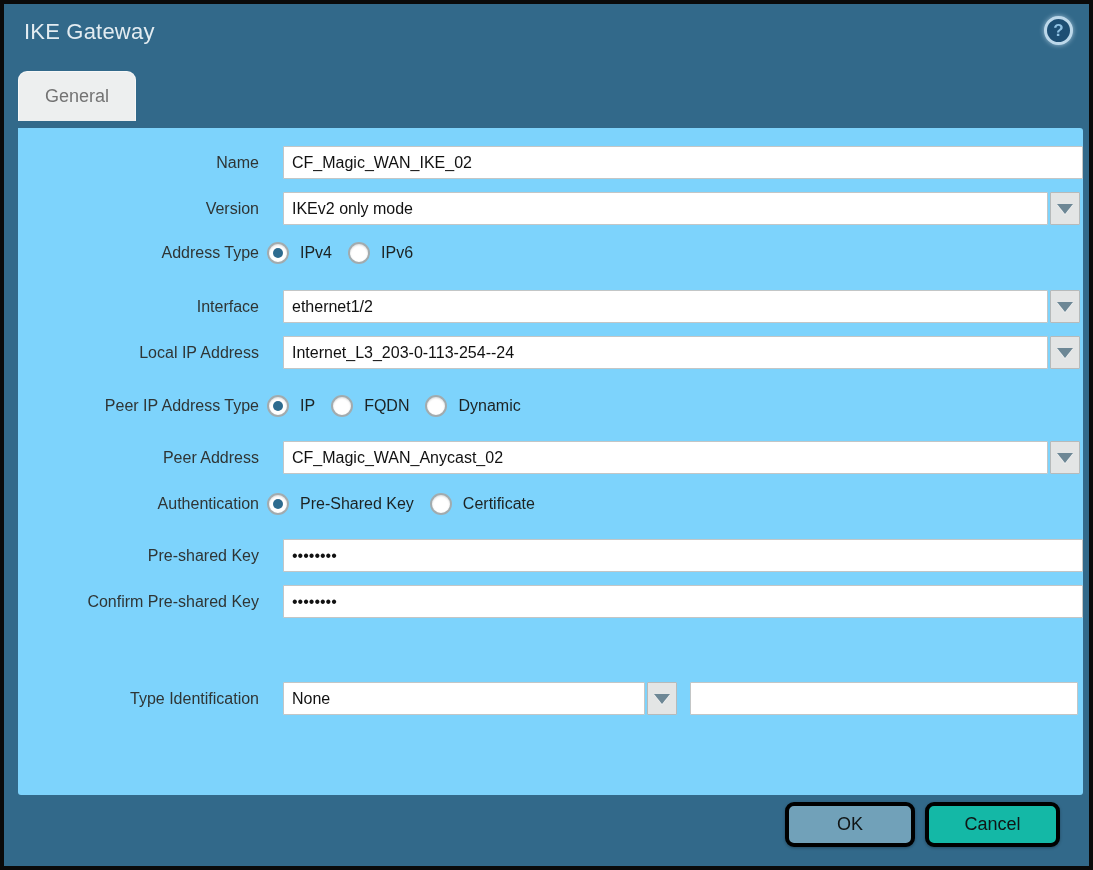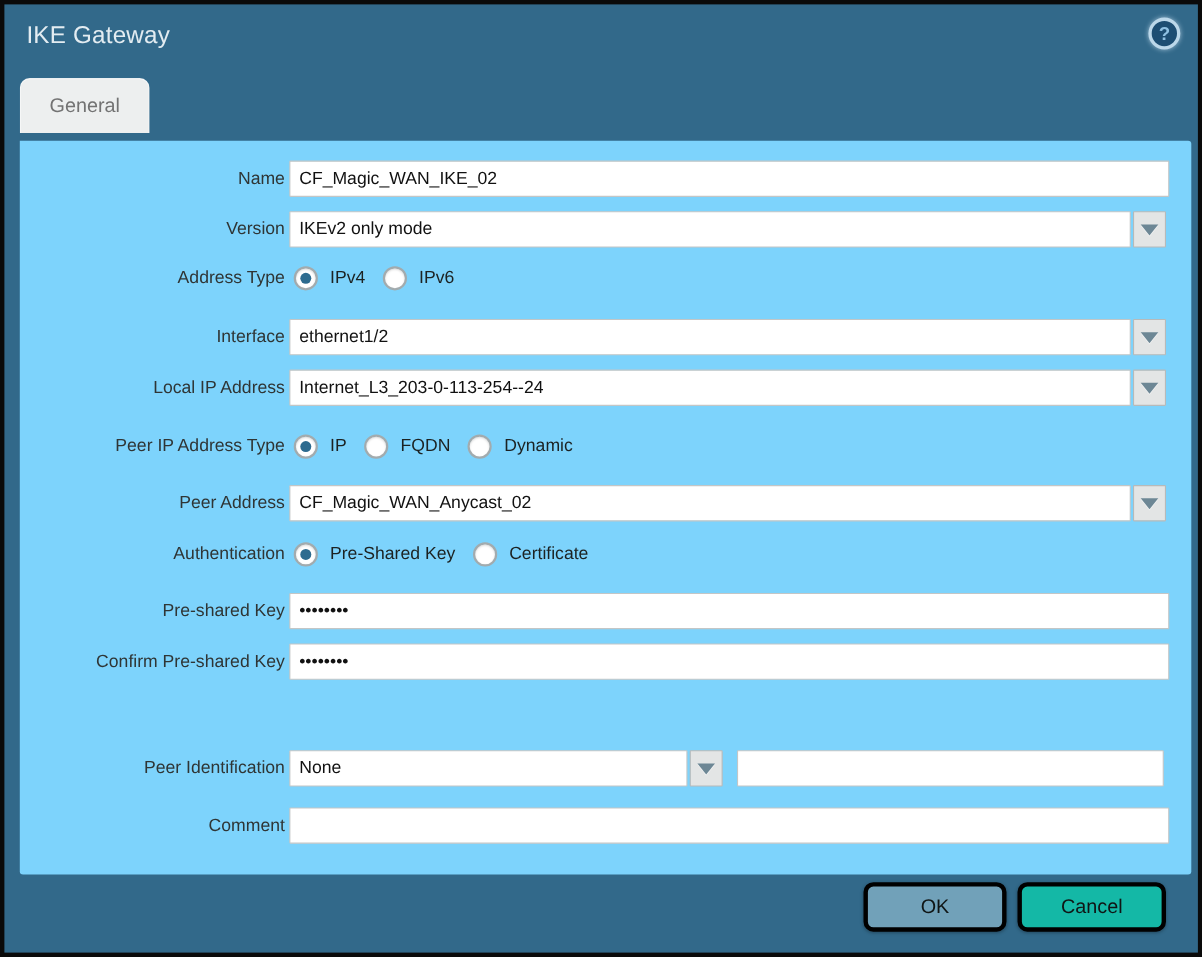--- a/index.html
+++ b/index.html
@@ -24,21 +24,21 @@
   .tab.inactive{background:#c3d1d3;color:#2f3f40;}
   .panel{
     position:absolute;left:14px;top:124px;width:1065px;height:667px;
     background:#7dd3fc;border-radius:0 3px 3px 3px;z-index:2;
   }
   .row{position:absolute;display:flex;align-items:center;}
   .lbl{
     width:241px;text-align:right;font-size:16px;color:#2f3535;
     padding-right:0;flex:0 0 241px;
   }
-  .fld{margin-left:4px;display:flex;}
+  .fld{margin-left:24px;display:flex;}
   .tinput{
     height:33px;border:1px solid #c3c6c6;background:#fff;color:#111;
     font-size:16px;padding:0 8px;border-radius:1px;outline:none;
   }
   .w-full{width:800px;}
   .w-combo{width:765px;}
   .ddbtn{
     width:30px;height:33px;margin-left:2px;background:#e3e5e5;border:1px solid #b7baba;
     display:flex;align-items:center;justify-content:center;cursor:pointer;border-radius:1px;
   }
@@ -181,36 +181,30 @@
 
     <div class="row" style="top:457px;left:0;">
       <div class="lbl">Confirm Pre-shared Key</div>
       <div class="fld">
         <input class="tinput w-full" type="text" value="••••••••" style="">
       </div>
     </div>
 
 
     <div class="row" style="top:554px;left:0;">
-      <div class="lbl">Peer Identification</div>
+      <div class="lbl">Type Identification</div>
       <div class="fld">
         <input class="tinput" style="width: 362px;" type="text" value="None">
         <div class="ddbtn">
           <div class="ddtri"></div>
         </div>
         <input class="tinput" style="width: 388px; margin-left: 13px;" type="text" value="">
       </div>
     </div>
 
-    <div class="row" style="top:606px;left:0;">
-      <div class="lbl">Comment</div>
-      <div class="fld">
-        <input class="tinput w-full" type="text" value="" style="">
-      </div>
-    </div>
 
   </div>
 
   <div class="btn btn-ok">
     <span>OK</span>
   </div>
   <div class="btn btn-cancel">
     <span>Cancel</span>
   </div>
 

